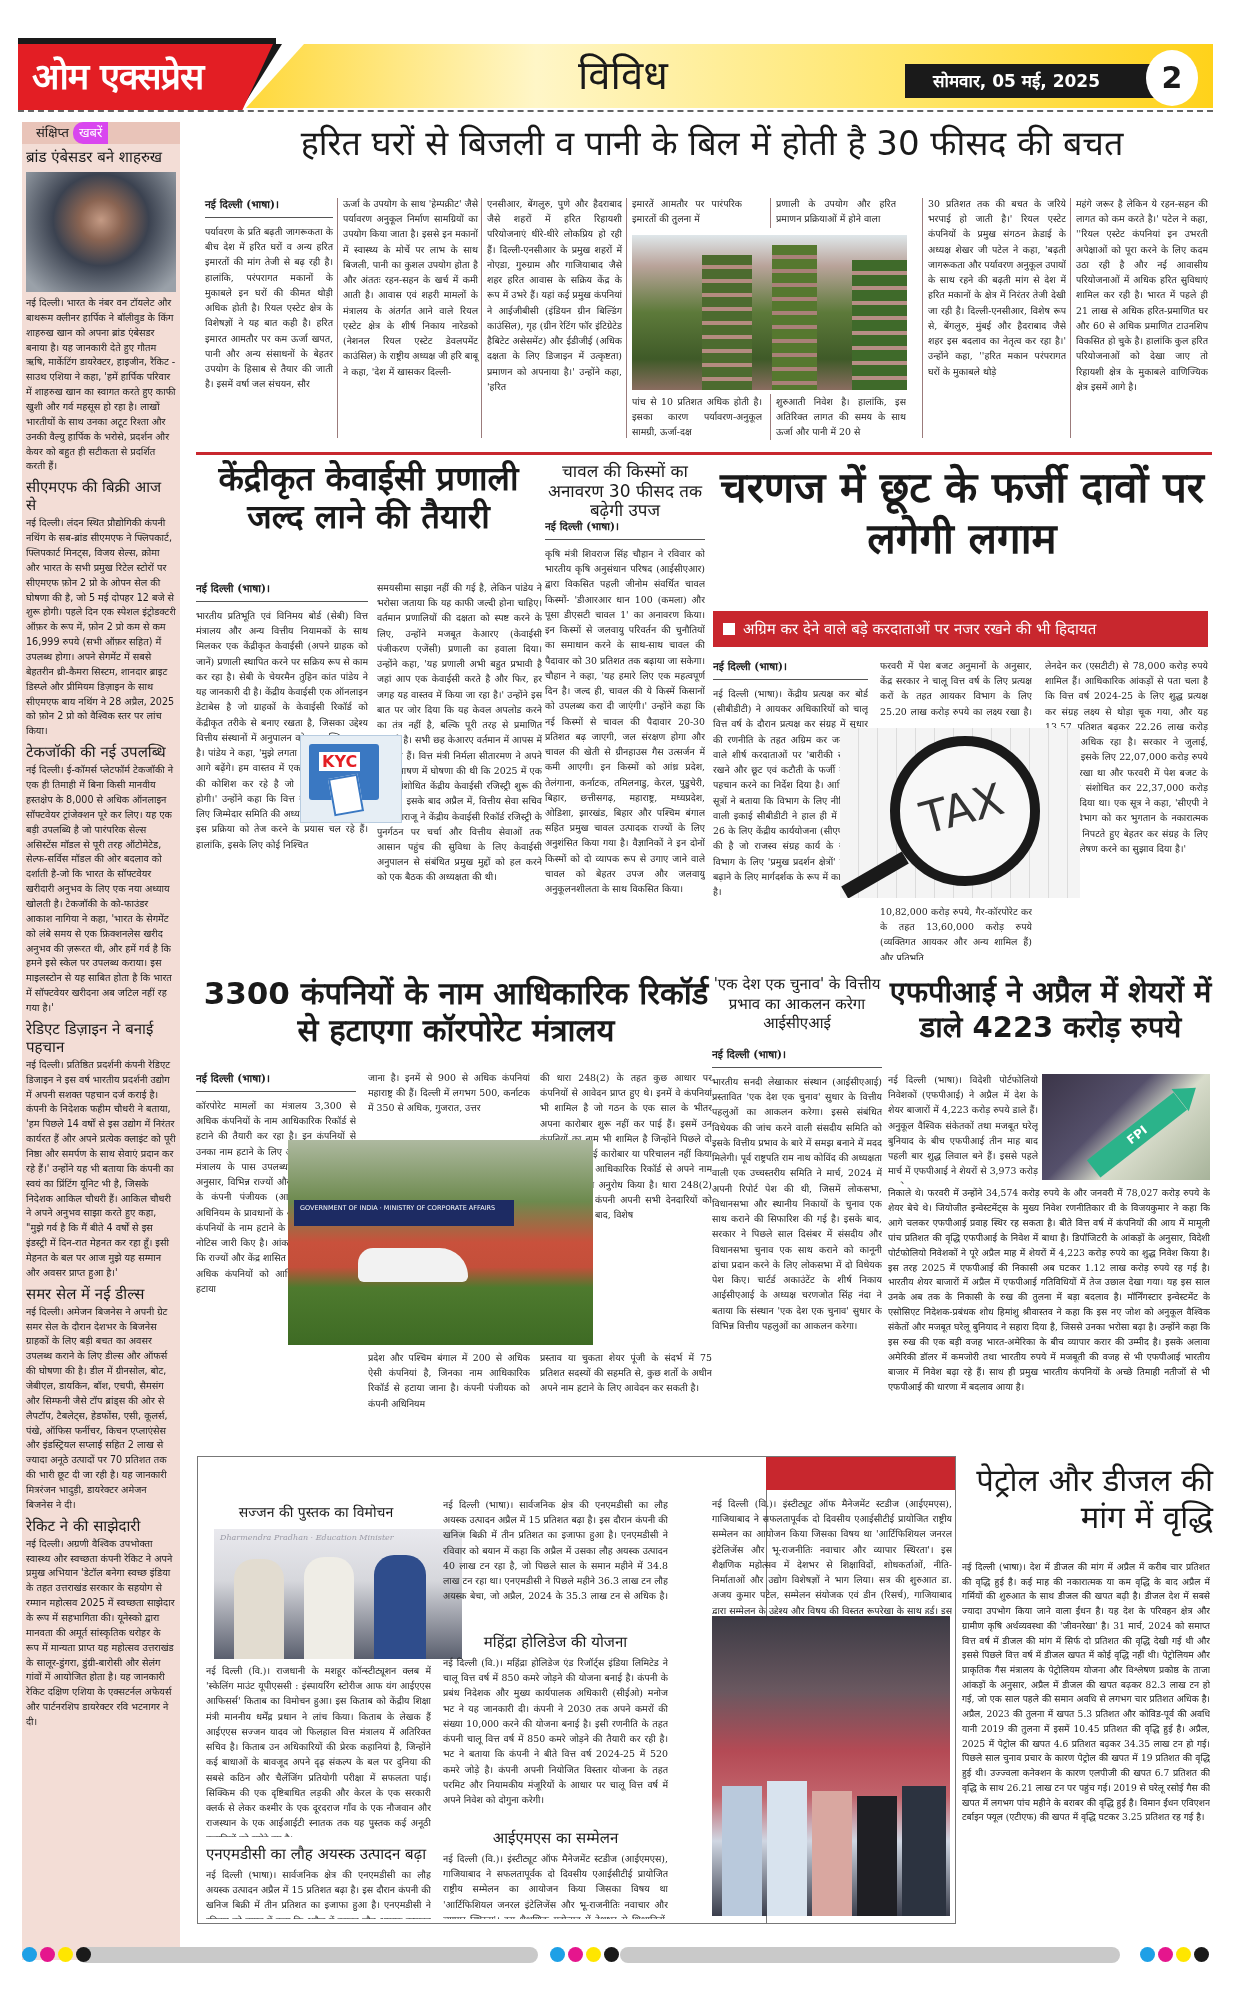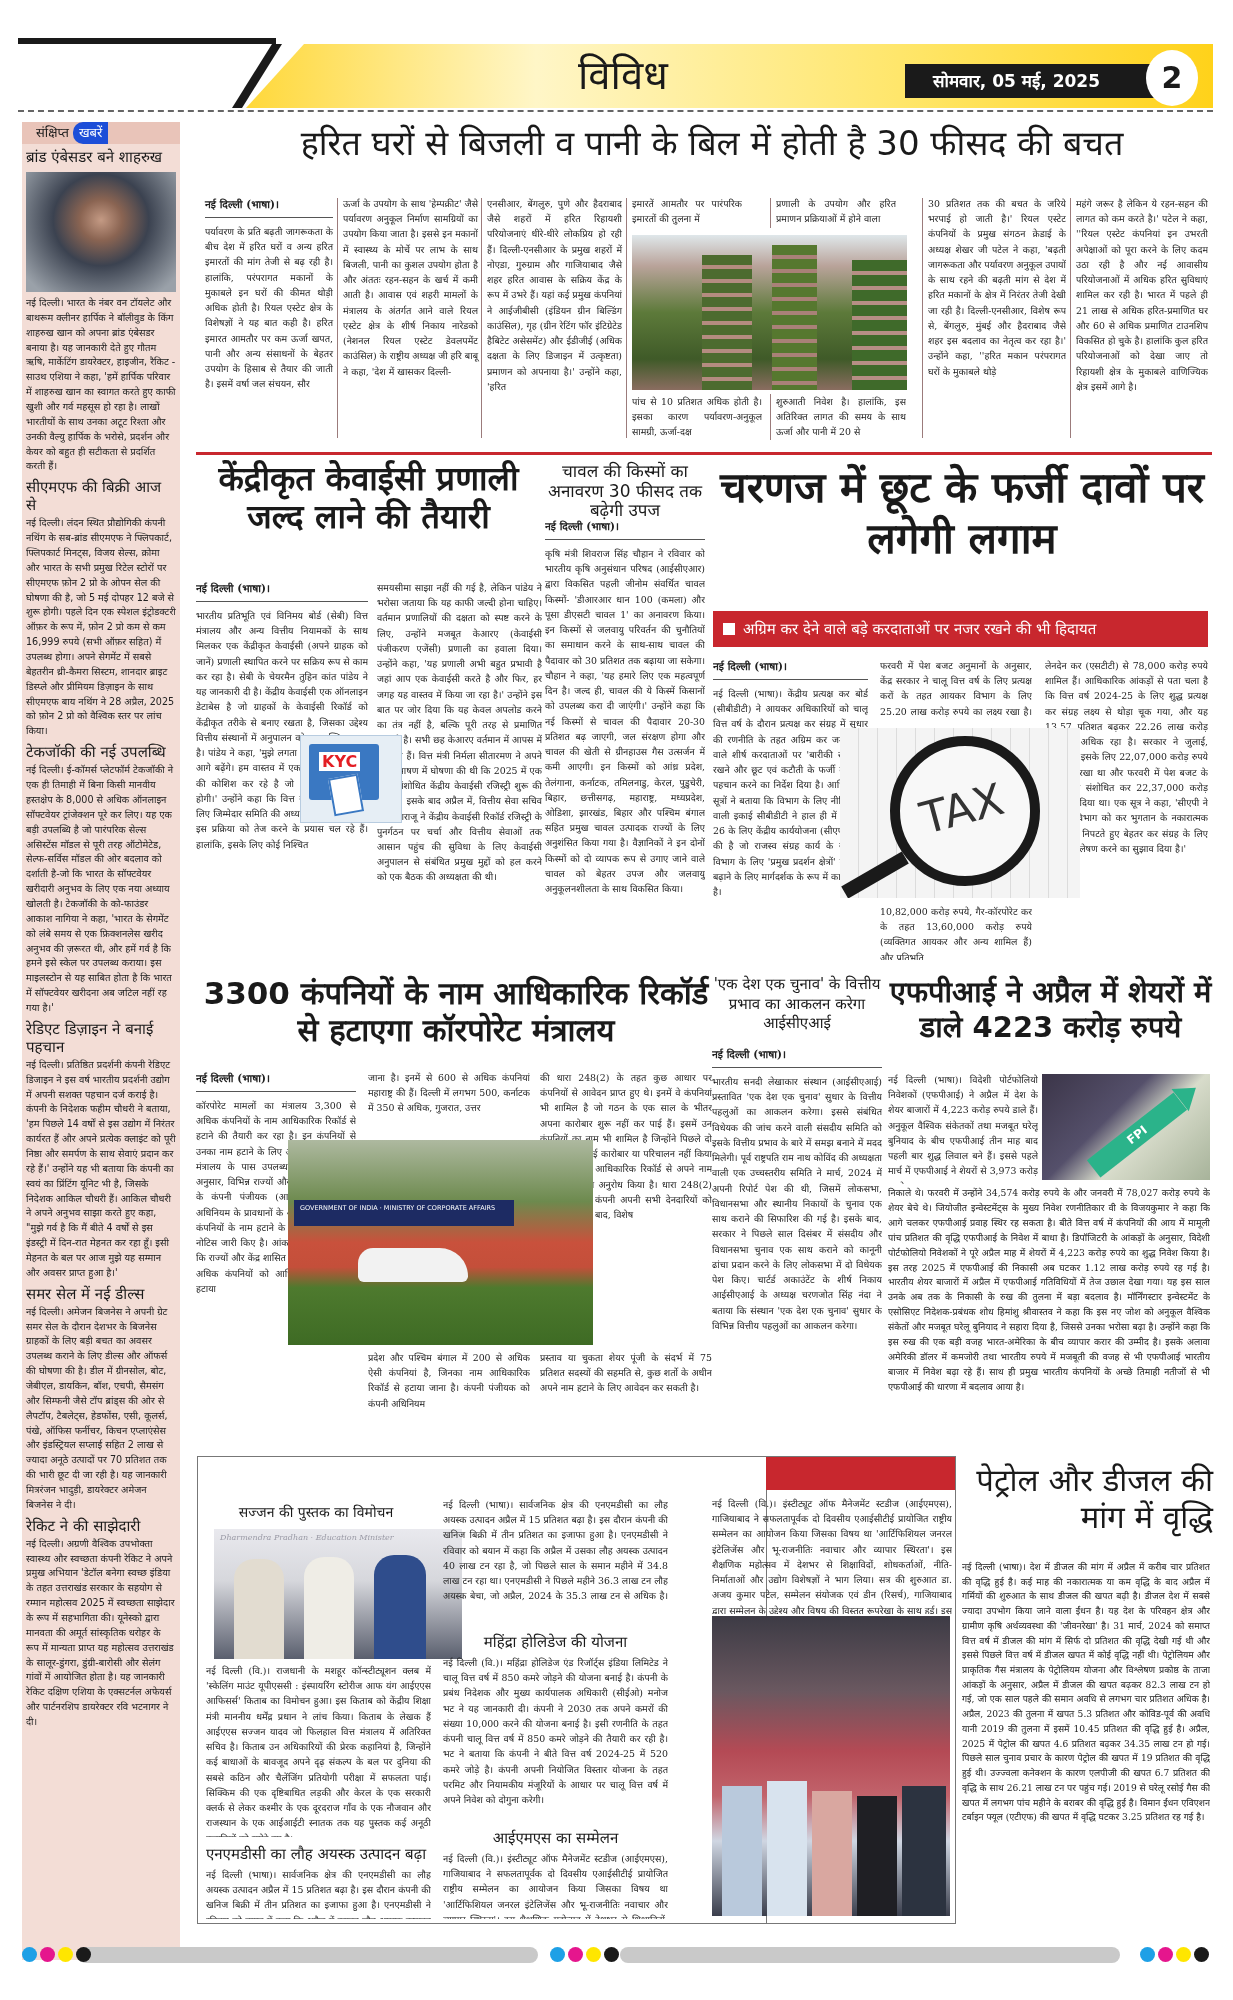--- a/index.html
+++ b/index.html
@@ -11,21 +11,21 @@
 .mh-logo{position:absolute;left:0;top:6px;width:255px;height:66px;background:#e31e24;clip-path:polygon(0 0,100% 0,88% 100%,0 100%);color:#fff;font-family:"DejaVu Sans",sans-serif;font-weight:bold;font-size:36px;line-height:66px;padding-left:14px;letter-spacing:-1px}
 .mh-slash{position:absolute;left:214px;top:6px;width:50px;height:64px;background:#1a1a1a;clip-path:polygon(80% 0,100% 0,20% 100%,0 100%)}
 .mh-band{position:absolute;left:228px;top:6px;right:0;height:64px;background:linear-gradient(90deg,#ffd83a 0%,#fff6c7 30%,#ffe565 70%,#ffd21a 100%);clip-path:polygon(6% 0,100% 0,100% 100%,0 100%)}
 .mh-section{position:absolute;left:560px;top:8px;font-family:"DejaVu Sans",sans-serif;font-size:40px;color:#1a1a1a}
 .mh-date{position:absolute;left:887px;top:26px;width:265px;height:34px;background:#1a1a1a;color:#fff;font-family:"DejaVu Sans",sans-serif;font-weight:bold;font-size:17px;line-height:34px;padding-left:28px}
 .mh-page{position:absolute;left:1128px;top:12px;width:52px;height:56px;border-radius:50%;background:#fff;color:#1a1a1a;font-family:"DejaVu Sans",sans-serif;font-weight:bold;font-size:30px;text-align:center;line-height:56px}
 .mh-rule{position:absolute;left:0;top:72px;width:100%;border-top:2px dashed #666}
 
 #sidebar{position:absolute;left:22px;top:122px;width:158px;height:1838px;background:#f3ddd6}
 .sb-hdr{height:22px;background:#e9c4b9;font-family:"DejaVu Sans",sans-serif;font-size:13px;padding-left:14px;line-height:22px}
-.sb-hdr .pill{display:inline-block;background:#1d4ed8;color:#fff;border-radius:10px 0 0 10px;padding:0 6px;margin-left:4px}
+.sb-hdr .pill{display:inline-block;background:#d946ef;color:#fff;border-radius:10px 0 0 10px;padding:0 6px;margin-left:4px}
 .sb-h{font-family:"DejaVu Sans",sans-serif;font-size:15px;padding:4px 4px 2px 4px;color:#1a1a1a;line-height:1.2}
 .sb-p{font-family:"DejaVu Sans",sans-serif;font-size:9.6px;line-height:1.55;padding:0 4px;color:#222}
 .sb-photo{margin:4px 4px;height:120px;background:radial-gradient(ellipse at 50% 40%,#c49a84 0,#8a6452 20%,#3b4250 45%,#9aa1a9 90%)}
 
 .hl{position:absolute;font-family:"DejaVu Sans",sans-serif;color:#1a1a1a;line-height:1.15}
 .col{position:absolute;font-size:9.4px;line-height:1.62;text-align:justify;color:#222}
 .dl{font-weight:bold;font-size:10.5px;border-bottom:1px solid #555;padding-bottom:4px;margin-bottom:6px}
 .vsep{position:absolute;width:1px;background:#9b7b7b}
 .img{position:absolute;overflow:hidden}
 .redrule{position:absolute;height:3px;background:#c8272e}
@@ -38,20 +38,21 @@
 .reg span{width:15px;height:15px;border-radius:50%;display:inline-block}
 .footbar{position:absolute;height:16px;background:#c9c9c9;border-radius:8px}
 </style>
 </head>
 <body>
 
 <div id="masthead">
   <div class="mh-black"></div>
   <div class="mh-band"></div>
   <div class="mh-slash"></div>
+  <div class="mh-logo">ओम एक्सप्रेस</div>
   <div class="mh-section">विविध</div>
   <div class="mh-date">सोमवार, 05 मई, 2025</div>
   <div class="mh-page">2</div>
   <div class="mh-rule"></div>
 </div>
 
 <div id="sidebar">
   <div class="sb-hdr">
     <span>संक्षिप्त</span><span class="pill">खबरें</span>
   </div>
@@ -128,21 +129,21 @@
   <div style="position:absolute;left:50px;top:8px;width:150px;height:150px;border-radius:50%;border:10px solid #1a1a1a;background:#f8f8f8"></div>
   <div style="position:absolute;left:80px;top:55px;font-family:'DejaVu Sans',sans-serif;font-size:44px;color:#333;transform:rotate(-15deg)">TAX</div>
   <div style="position:absolute;left:0;top:140px;width:70px;height:14px;background:#1a1a1a;transform:rotate(-30deg)"></div>
 </div>
 
 <div class="hl" style="left:196px;top:975px;width:520px;font-size:31px;text-align:center;line-height:1.2;font-weight:bold">3300 कंपनियों के नाम आधिकारिक रिकॉर्ड से हटाएगा कॉरपोरेट मंत्रालय</div>
 <div class="col" style="left:196px;top:1070px;width:160px;height:280px;overflow:hidden">
   <div class="dl">नई दिल्ली (भाषा)।</div>
   <div>कॉरपोरेट मामलों का मंत्रालय 3,300 से अधिक कंपनियों के नाम आधिकारिक रिकॉर्ड से हटाने की तैयारी कर रहा है। इन कंपनियों से उनका नाम हटाने के लिए आवेदन प्राप्त हुए हैं। मंत्रालय के पास उपलब्ध ताजा आंकड़ों के अनुसार, विभिन्न राज्यों और केंद्र शासित प्रदेशों के कंपनी पंजीयक (आरओसी) ने कंपनी अधिनियम के प्रावधानों के अनुसार अप्रैल में इन कंपनियों के नाम हटाने के संबंध में सार्वजनिक नोटिस जारी किए है। आंकड़ों से पता चलता है कि राज्यों और केंद्र शासित प्रदेशों में 3,300 से अधिक कंपनियों को आधिकारिक रिकॉर्ड से हटाया</div>
 </div>
-<div class="col" style="left:368px;top:1070px;width:162px;height:48px;overflow:hidden">जाना है। इनमें से 600 से अधिक कंपनियां महाराष्ट्र की हैं। दिल्ली में लगभग 500, कर्नाटक में 350 से अधिक, गुजरात, उत्तर</div>
+<div class="col" style="left:368px;top:1070px;width:162px;height:48px;overflow:hidden">जाना है। इनमें से 900 से अधिक कंपनियां महाराष्ट्र की हैं। दिल्ली में लगभग 500, कर्नाटक में 350 से अधिक, गुजरात, उत्तर</div>
 <div class="col" style="left:540px;top:1070px;width:172px;height:280px;overflow:hidden">की धारा 248(2) के तहत कुछ आधार पर कंपनियों से आवेदन प्राप्त हुए थे। इनमें वे कंपनियां भी शामिल है जो गठन के एक साल के भीतर अपना कारोबार शुरू नहीं कर पाई हैं। इसमें उन कंपनियों का नाम भी शामिल है जिन्होंने पिछले दो वित्त वर्षों में कोई कारोबार या परिचालन नहीं किया है। कंपनियों ने आधिकारिक रिकॉर्ड से अपने नाम हटाने/काटने का अनुरोध किया है। धारा 248(2) के तहत, कोई कंपनी अपनी सभी देनदारियों को समाप्त करने के बाद, विशेष</div>
 <div class="img" style="left:288px;top:1140px;width:305px;height:205px;background:linear-gradient(180deg,#aeb9a0 0%,#6d8a4e 30%,#c9513c 50%,#c44f3a 62%,#4e7a2e 72%,#3e6b24 100%)">
   <div style="position:absolute;left:6px;top:60px;width:220px;height:26px;background:#1d2b63;color:#fff;font-family:'DejaVu Sans',sans-serif;font-size:6.5px;padding:4px 6px;line-height:1.4">GOVERNMENT OF INDIA · MINISTRY OF CORPORATE AFFAIRS</div>
   <div style="position:absolute;left:70px;top:108px;width:110px;height:34px;background:#f2f2f2;border-radius:16px 30px 6px 6px"></div>
 </div>
 <div class="col" style="left:368px;top:1350px;width:162px;height:60px;overflow:hidden">प्रदेश और पश्चिम बंगाल में 200 से अधिक ऐसी कंपनियां है, जिनका नाम आधिकारिक रिकॉर्ड से हटाया जाना है। कंपनी पंजीयक को कंपनी अधिनियम</div>
 <div class="col" style="left:540px;top:1350px;width:172px;height:60px;overflow:hidden">प्रस्ताव या चुकता शेयर पूंजी के संदर्भ में 75 प्रतिशत सदस्यों की सहमति से, कुछ शर्तो के अधीन अपने नाम हटाने के लिए आवेदन कर सकती है।</div>
 
 <div class="hl" style="left:712px;top:975px;width:170px;font-size:15px;text-align:center;line-height:1.3">'एक देश एक चुनाव' के वित्तीय प्रभाव का आकलन करेगा आईसीएआई</div>
 <div class="col" style="left:712px;top:1046px;width:170px;height:388px;overflow:hidden">

